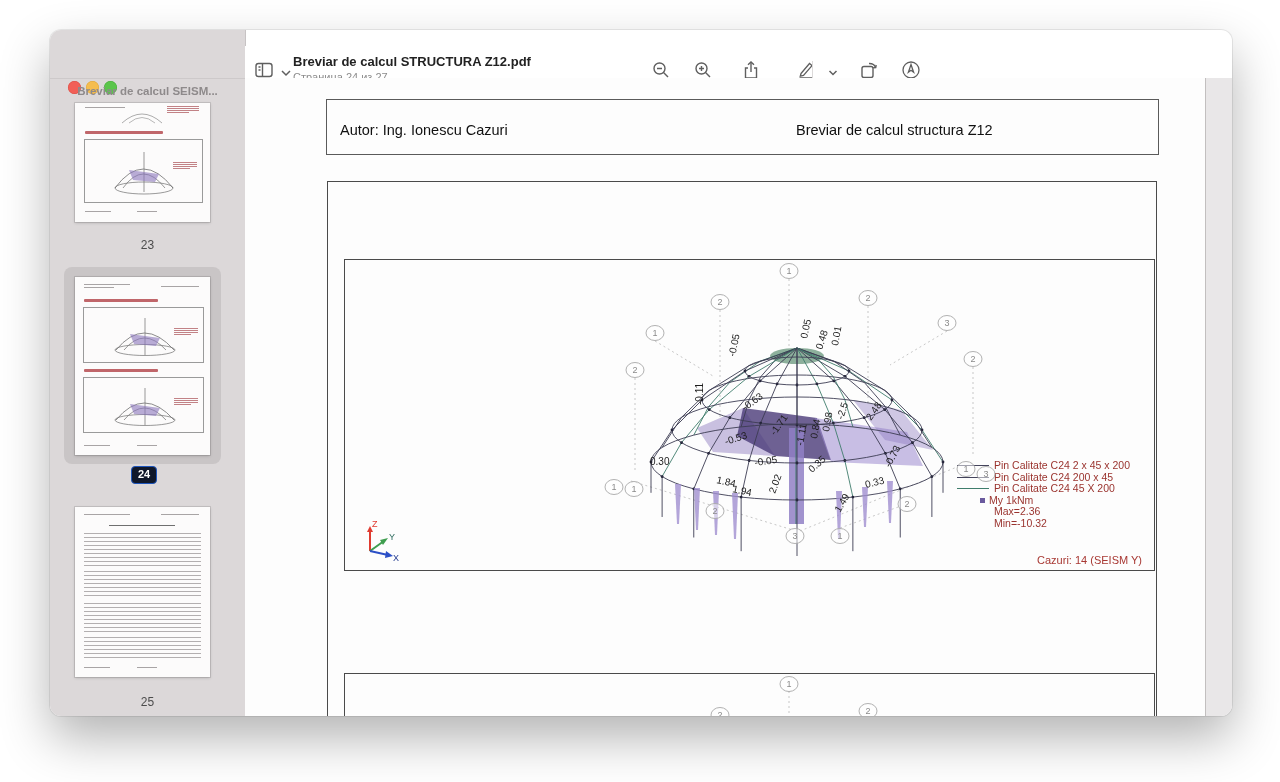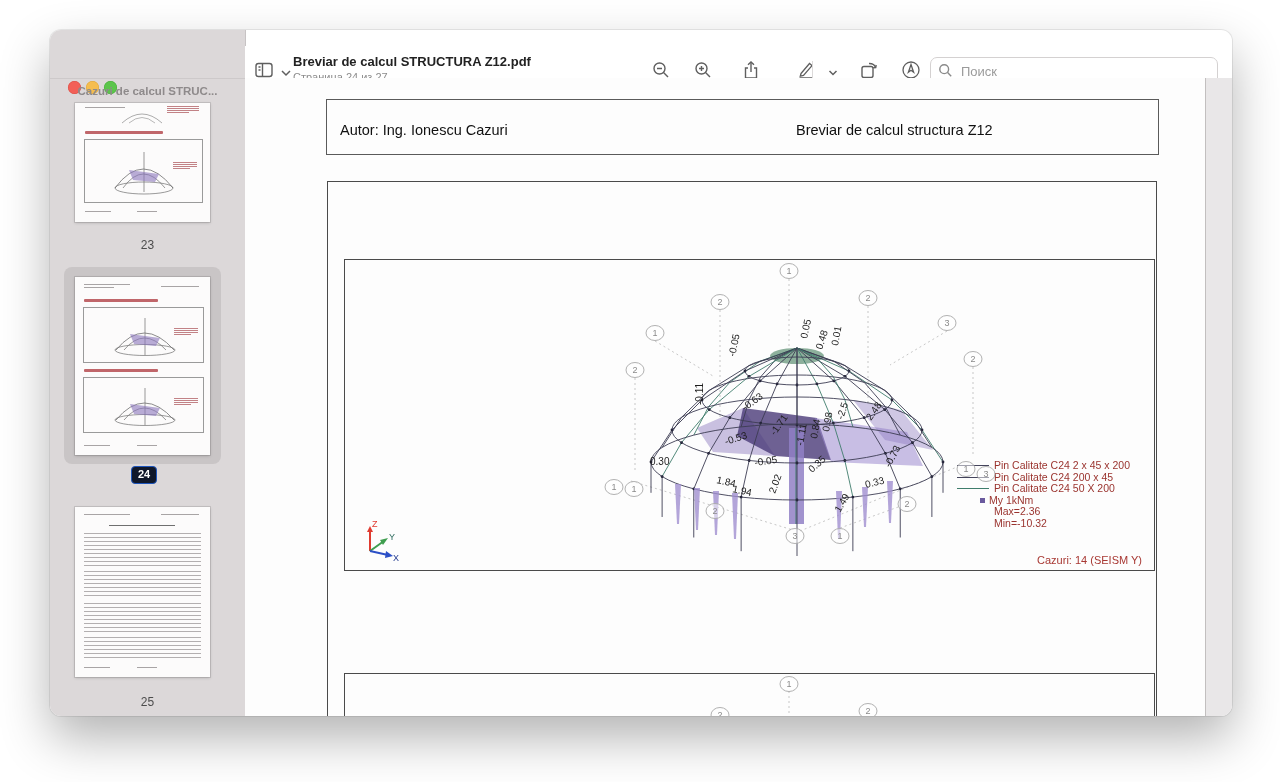--- a/index.html
+++ b/index.html
@@ -73,21 +73,21 @@
 </head>
 <body>
 
 <div class="window">
 
   <div class="sidebar">
     <div class="tl red"></div>
     <div class="tl yellow"></div>
     <div class="tl green"></div>
     <div class="sb-hairline"></div>
-    <div class="sb-header">Cazuri de calcul STRUC...</div>
+    <div class="sb-header">Breviar de calcul SEISM...</div>
 
     <div class="thumb-page" style="top:73px;height:119px;">
       <div class="mini-line" style="left:10px;top:4px;width:40px;"></div>
       <svg width="50" height="22" style="position:absolute;left:42px;top:0;">
         <path d="M5,20 Q25,2 45,20" fill="none" stroke="#8a8a8a" stroke-width=".7"></path>
         <path d="M12,20 Q25,9 38,20" fill="none" stroke="#8a8a8a" stroke-width=".6"></path>
       </svg>
       <div class="mini-redblock" style="position:absolute;left:92px;top:3px;width:32px;">
         <div></div>
           <div></div>
@@ -227,27 +227,20 @@
         <rect x="4" y="7.5" width="11" height="11" rx="2"></rect>
           <path d="M11,4.5 A6.5,5 0 0 1 17.5,8.5"></path>
           <path d="M15.2,8.8 L17.7,8.6 L18.2,6"></path>
       </svg>
     </div>
     <div class="tb-icon" style="left:655px;">
       <svg viewBox="0 0 22 22" fill="none" stroke="currentColor" stroke-width="1.3">
         <circle cx="11" cy="11" r="8"></circle>
           <path d="M11,5.5 L13.6,13.2 L11,11.2 L8.4,13.2 Z"></path>
       </svg>
-    </div>
-    <div class="search">
-      <svg viewBox="0 0 15 15" fill="none" stroke="currentColor" stroke-width="1.4">
-        <circle cx="6.2" cy="6.2" r="4.4"></circle>
-          <line x1="9.6" y1="9.6" x2="13.2" y2="13.2"></line>
-      </svg>
-      <input type="text" placeholder="Поиск" style="">
     </div>
   </div>
 
   <div class="content">
     <div class="pdf-page">
 
       <div class="hdr-box">
         <div class="hdr-l2">Autor:  Ing. Ionescu Cazuri</div>
         <div class="hdr-r">Breviar de calcul structura Z12</div>
       </div>
@@ -404,21 +397,21 @@
             <div class="row">
                 <span class="lsample"></span>
                 <span>Pin Calitate C24 2 x 45 x 200</span>
               </div>
             <div class="row">
                 <span class="lsample"></span>
                 <span>Pin Calitate C24 200 x 45</span>
               </div>
             <div class="row">
                 <span class="lsample ls3"></span>
-                <span>Pin Calitate C24 50 X 200</span>
+                <span>Pin Calitate C24 45 X 200</span>
               </div>
             <div class="row">
                 <span class="lsq"></span>
                 <span>My  1kNm</span>
               </div>
             <div class="row lind">Max=2.36</div>
             <div class="row lind">Min=-10.32</div>
           </div>
 
           <div class="case-label">Cazuri: 14 (SEISM Y)</div>

